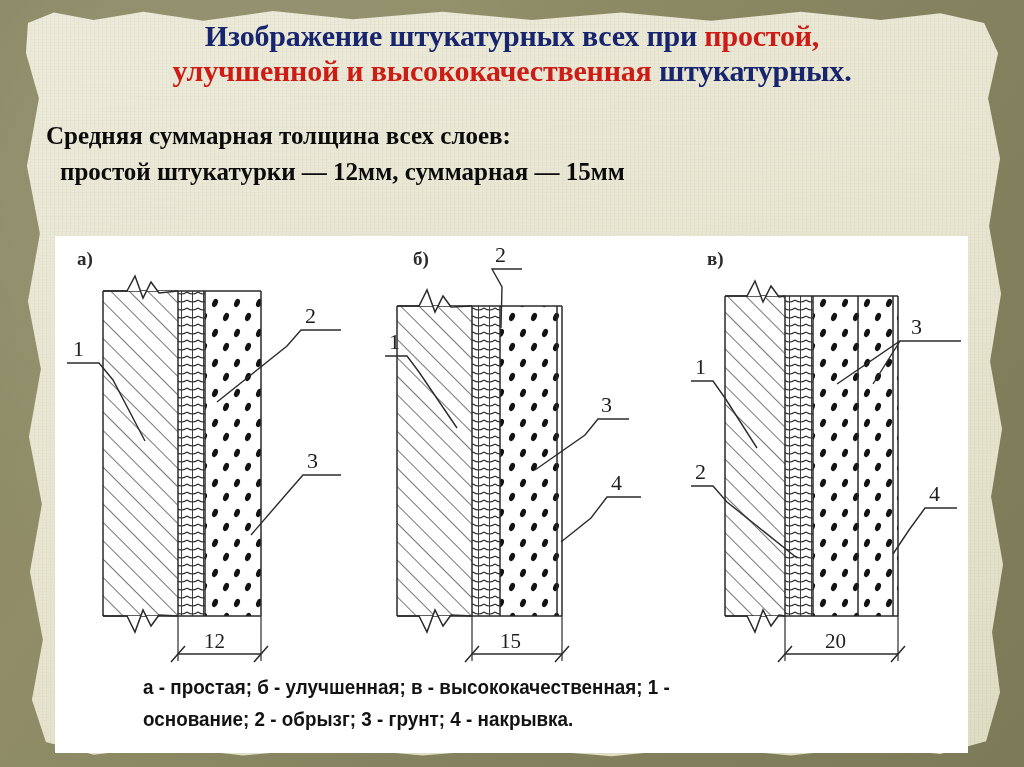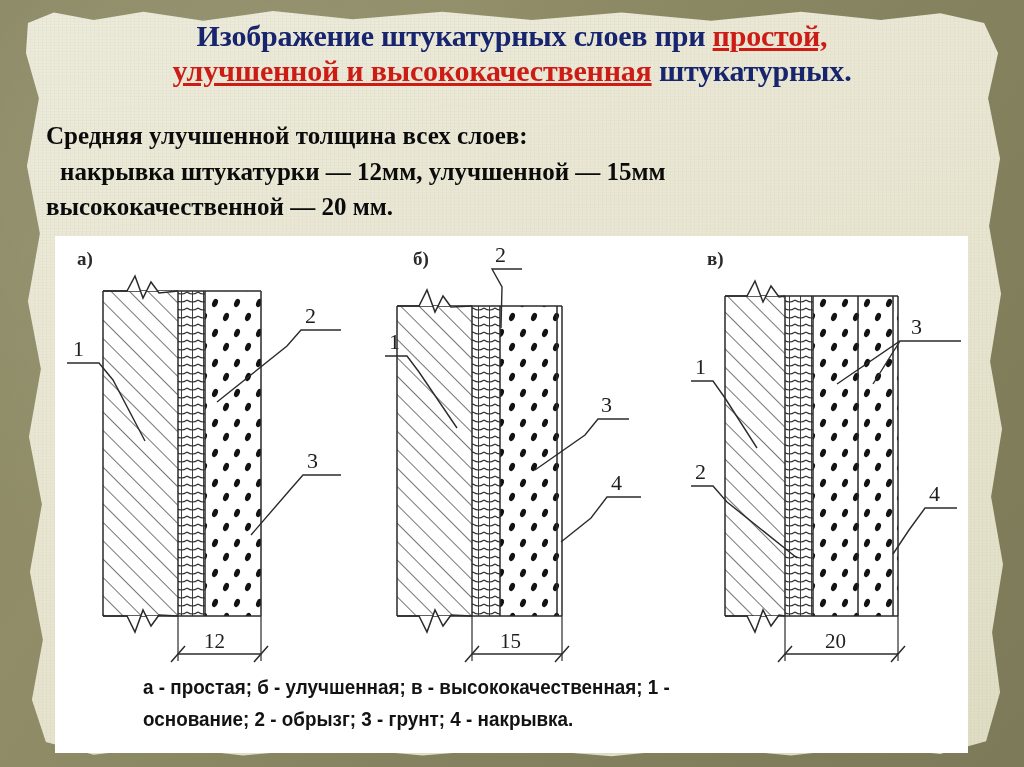--- a/index.html
+++ b/index.html
@@ -66,21 +66,20 @@
     text-align: center;
     line-height: 1.18;
     font-weight: bold;
     font-size: 30px;
     letter-spacing: -0.2px;
     color: #17246e;
   }
   #title-block .ln { display: block; white-space: nowrap; }
   .red-u {
     color: #cc1c15;
-    text-decoration: underline;
     text-decoration-color: #cc1c15;
     text-underline-offset: 2px;
     text-align: right;
   }
 
   
   #subtext {
     position: absolute;
     left: 46px;
     top: 118px;
@@ -139,28 +138,27 @@
   svg { display: block; }
 </style>
 </head>
 <body>
 
 <div id="slide">
 
   <div id="paper"></div>
 
   <div id="title-block">
-    <span class="ln"><span>Изображение штукатурных слоев при </span><span class="red-u">простой,</span></span>
+    <span class="ln"><span>Изображение штукатурных всех при </span><span class="red-u">простой,</span></span>
     <span class="ln"><span class="red-u">улучшенной и высококачественная</span><span> штукатурных.</span></span>
   </div>
 
   <div id="subtext">
-    <span class="ln l1">Средняя улучшенной толщина всех слоев:</span>
-    <span class="ln l2">накрывка штукатурки — 12мм, улучшенной — 15мм</span>
-    <span class="ln l3">высококачественной — 20 мм.</span>
+    <span class="ln l1">Средняя суммарная толщина всех слоев:</span>
+    <span class="ln l2">простой штукатурки — 12мм, суммарная — 15мм</span>
   </div>
 
   <div id="figure-panel">
 
     <div class="fig fig-a">
       <div class="fig-letter" style="left:22px;">а)</div>
 
       <svg width="330" height="440" viewBox="0 0 330 440">
         <defs>
           <pattern id="hatchA" width="13" height="13" patternTransform="rotate(-45)" patternUnits="userSpaceOnUse">

